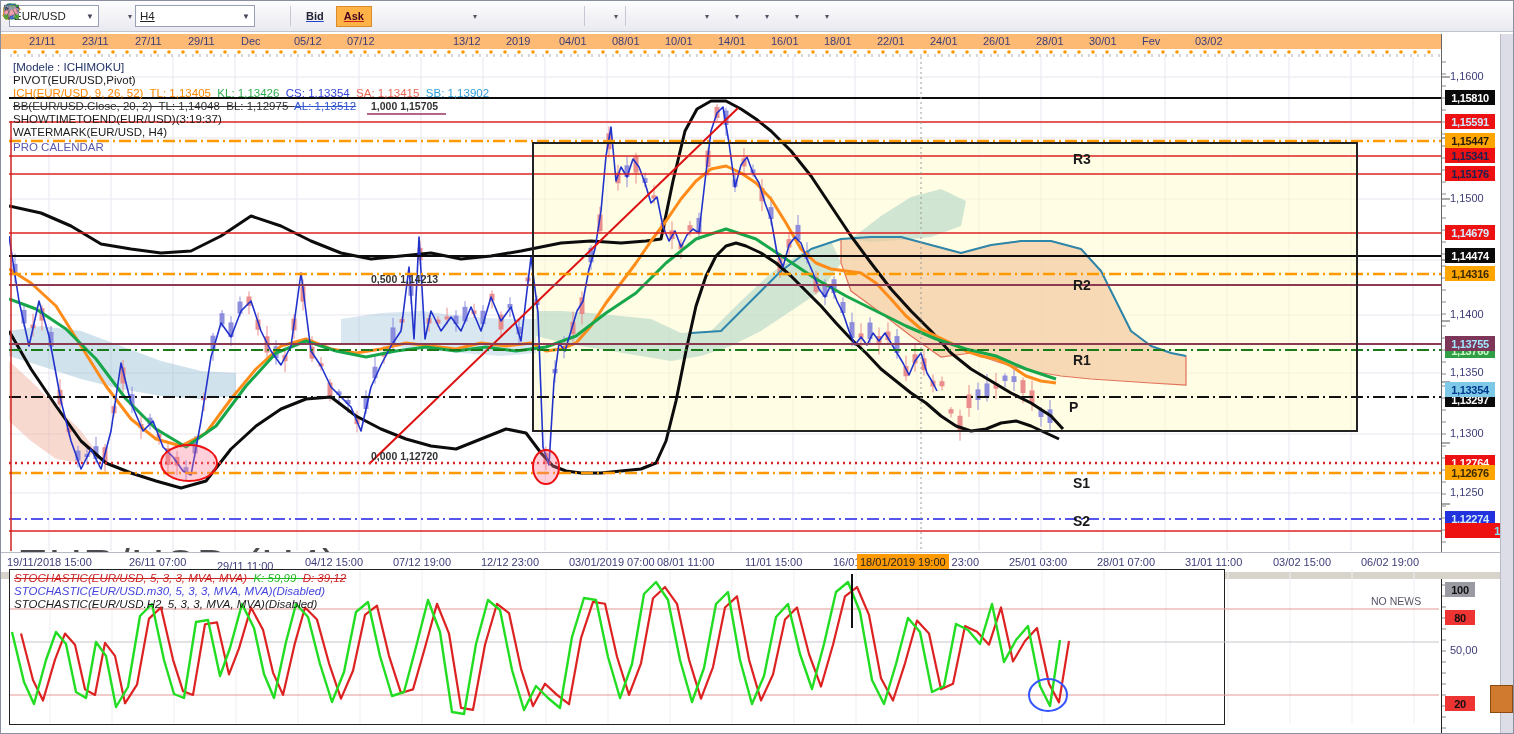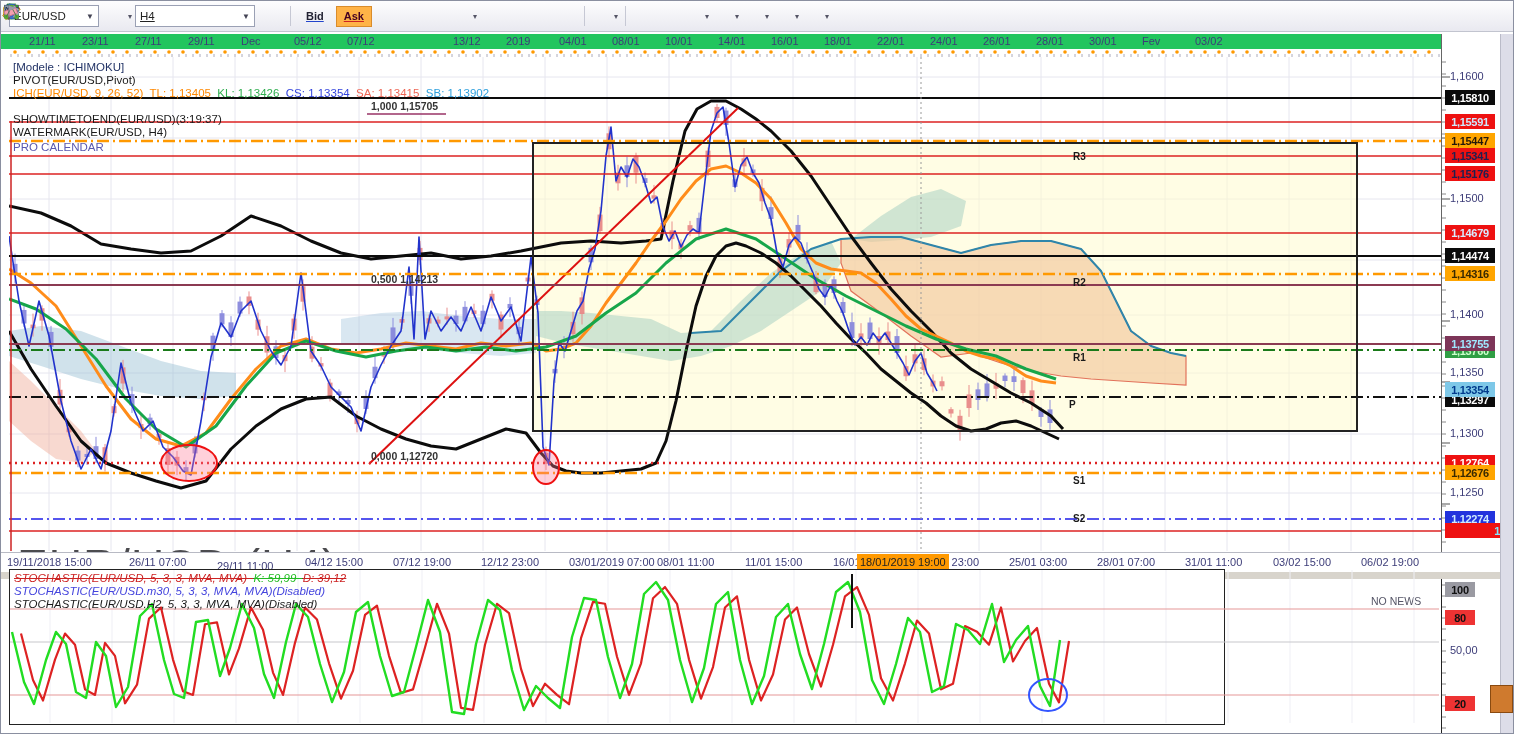--- a/index.html
+++ b/index.html
@@ -16,39 +16,39 @@
     border:1px solid transparent;margin:0 1px;}
   .tbtn.bid{color:#223;}
   .tbtn.bid u{text-decoration-color:#2244cc;}
   .tbtn.ask{background:#ffb347;border:1px solid #d98c2b;}
   .tbtn.ask u{color:#402;text-decoration-color:#cc2222;}
   .ticon{width:23px;height:23px;display:flex;align-items:center;justify-content:center;border-radius:2px;}
   .tsep{width:1px;height:20px;background:#c6c8d4;margin:0 4px;}
   .tcaret{font-size:8px;color:#556;margin:0 1px 0 -2px;}
   
   .tax{position:absolute;font-size:11px;color:#3c3c78;white-space:nowrap;}
-  #topaxis{position:absolute;left:0;top:33px;width:1496px;height:15px;background:#22c55e;}
+  #topaxis{position:absolute;left:0;top:33px;width:1496px;height:15px;background:#fdba74;}
   #rulerstrip{position:absolute;left:8px;top:48px;width:1432px;height:8px;background:#fff;border-bottom:1px solid #d8d8e0;overflow:hidden;}
   #bottomaxis{position:absolute;left:0;top:551px;width:1514px;height:20px;background:#fff;border-top:1px solid #b8bac4;}
   #panelgap{position:absolute;left:0;top:571px;width:1514px;height:7px;background:#d8d4cc;}
   
   #plot{position:absolute;left:8px;top:56px;width:1432px;height:494px;background:#fff;}
   #stoch{position:absolute;left:8px;top:568px;width:1216px;height:156px;background:#fff;border:1.5px solid #222;box-sizing:border-box;font-style:italic;}
   svg{position:absolute;left:0;top:0;}
   
   #raxis{position:absolute;left:1440px;top:33px;width:58px;height:538px;background:#fff;border-left:1px solid #666;}
   #raxis2{position:absolute;left:1440px;top:578px;width:58px;height:156px;background:#fff;border-left:1px solid #222;}
   .badge{position:absolute;left:3px;width:50px;height:15px;font-size:11px;font-weight:bold;
     display:flex;align-items:center;justify-content:center;letter-spacing:-0.3px;}
   .plain{position:absolute;left:8px;font-size:11px;color:#3c3c78;}
   #scrollstrip{position:absolute;left:1499px;top:33px;width:15px;height:700px;background:#dddde8;border-left:1px solid #babbc8;}
   #scrollmarker{position:absolute;left:1489px;top:684px;width:23px;height:28px;background:#cf7a2e;border:1px solid #8a4a10;box-sizing:border-box;}
   
   .lg{position:absolute;font-size:11.5px;line-height:13px;white-space:pre;}
-  .pivlbl{position:absolute;font-size:10px;font-weight:bold;color:#1a1a1a;}
+  .pivlbl{position:absolute;font-size:14px;font-weight:bold;color:#1a1a1a;}
   .fiblbl{position:absolute;font-size:10.5px;color:#333;font-weight:bold;}
   #watermark{position:absolute;left:8px;top:482px;font-size:46px;color:rgba(50,50,55,0.88);letter-spacing:1px;}
   #nonews{position:absolute;left:1362px;top:538px;font-size:10.5px;color:#556;}
   #bahl{position:absolute;left:856px;top:553px;height:15px;padding:0 3px;background:#ff9900;
     font-size:11px;color:#222;display:flex;align-items:center;}
   .stleg{position:absolute;font-size:11.5px;white-space:pre;}
 </style>
 </head>
 <body>
 
@@ -865,20 +865,21 @@
         <line x1="366" y1="113" x2="445" y2="113" stroke="#993366" stroke-width="1.6"></line>
         <line x1="920" y1="56" x2="920" y2="550" stroke="#999" stroke-dasharray="2,3"></line>
         <line x1="10" y1="120" x2="10" y2="550" stroke="#cc2222" stroke-width="1.5"></line>
         <rect x="532" y="142" width="824" height="288" fill="none" stroke="#222222" stroke-width="2"></rect>
         <ellipse cx="188" cy="462" rx="28" ry="18" fill="rgba(255,120,150,0.35)" stroke="#ee1111" stroke-width="2"></ellipse>
         <ellipse cx="545" cy="466" rx="13" ry="17" fill="rgba(255,120,150,0.35)" stroke="#ee1111" stroke-width="2"></ellipse>
       </svg>
     <div class="lg" style="left:4px;top:4px;"><span id="lg1" style="color: rgb(34, 51, 102);">[Modele : ICHIMOKU]</span></div>
     <div class="lg" style="left:4px;top:17px;"><span id="lg2" style="color: rgb(26, 26, 26);">PIVOT(EUR/USD,Pivot)</span></div>
     <div class="lg" style="left:4px;top:30px;" id="lg3"><span style="color: rgb(255, 136, 0);">ICH(EUR/USD, 9, 26, 52)  </span><span style="color: rgb(255, 136, 0);">TL: 1,13405  </span><span style="color: rgb(47, 174, 79);">KL: 1,13426  </span><span style="color: rgb(51, 68, 221);">CS: 1,13354  </span><span style="color: rgb(238, 102, 85);">SA: 1,13415  </span><span style="color: rgb(47, 160, 221);">SB: 1,13902</span></div>
+    <div class="lg" style="left:4px;top:43px;text-decoration:line-through;" id="lg4"><span style="color: rgb(51, 51, 51); text-decoration: line-through;">BB(EUR/USD.Close, 20, 2)  TL: 1,14048  BL: 1,12975  </span><span style="color: rgb(51, 85, 204); text-decoration: line-through;">AL: 1,13512</span></div>
     <div class="lg" style="left:4px;top:56px;"><span id="lg5" style="color: rgb(26, 26, 26);">SHOWTIMETOEND(EUR/USD)(3:19:37)</span></div>
     <div class="lg" style="left:4px;top:69px;"><span id="lg6" style="color: rgb(26, 26, 26);">WATERMARK(EUR/USD, H4)</span></div>
     <div class="lg" style="left:4px;top:84px;"><span id="lg7" style="color: rgb(88, 88, 176);">PRO CALENDAR</span></div>
     <div id="watermark">EUR/USD (H4)</div>
     <div id="nonews">NO NEWS</div>
     <div id="pivlabels">
         <div class="pivlbl" style="left: 1064px; top: 94px;">R3</div>
         <div class="pivlbl" style="left: 1064px; top: 220px;">R2</div>
         <div class="pivlbl" style="left: 1064px; top: 295px;">R1</div>
         <div class="pivlbl" style="left: 1060px; top: 342px;">P</div>

